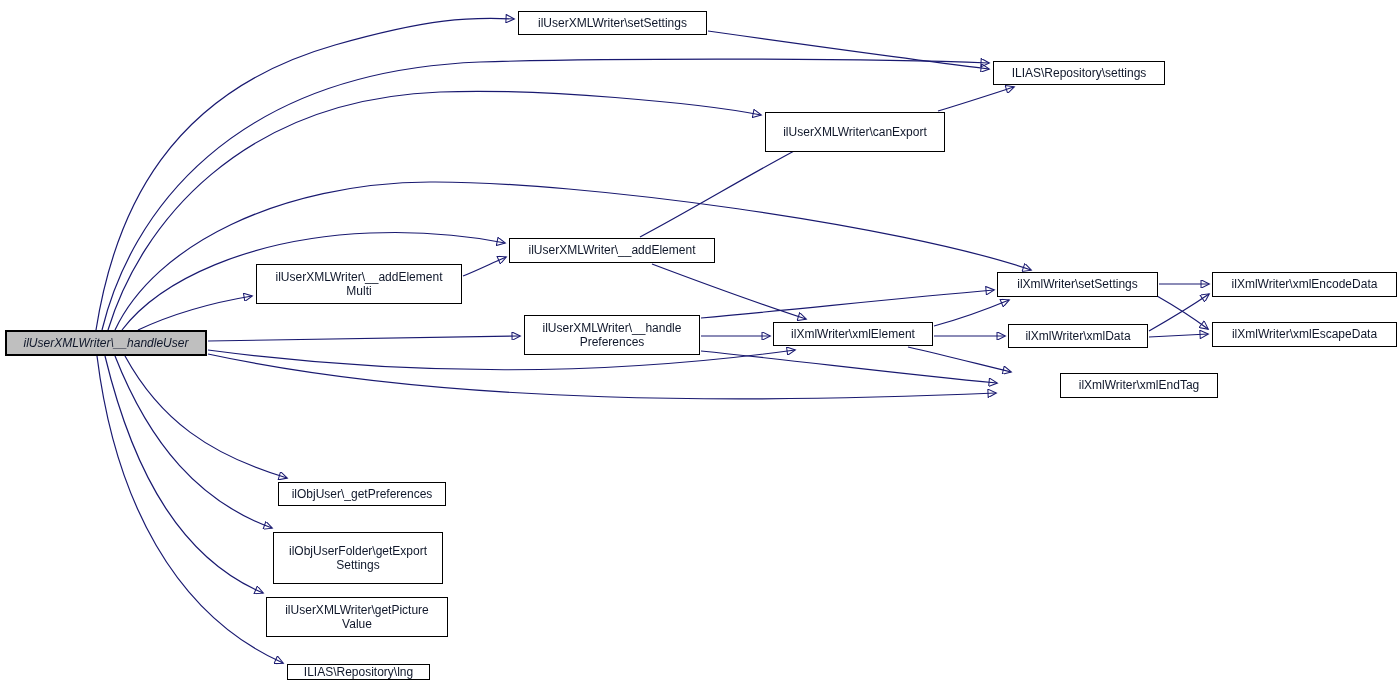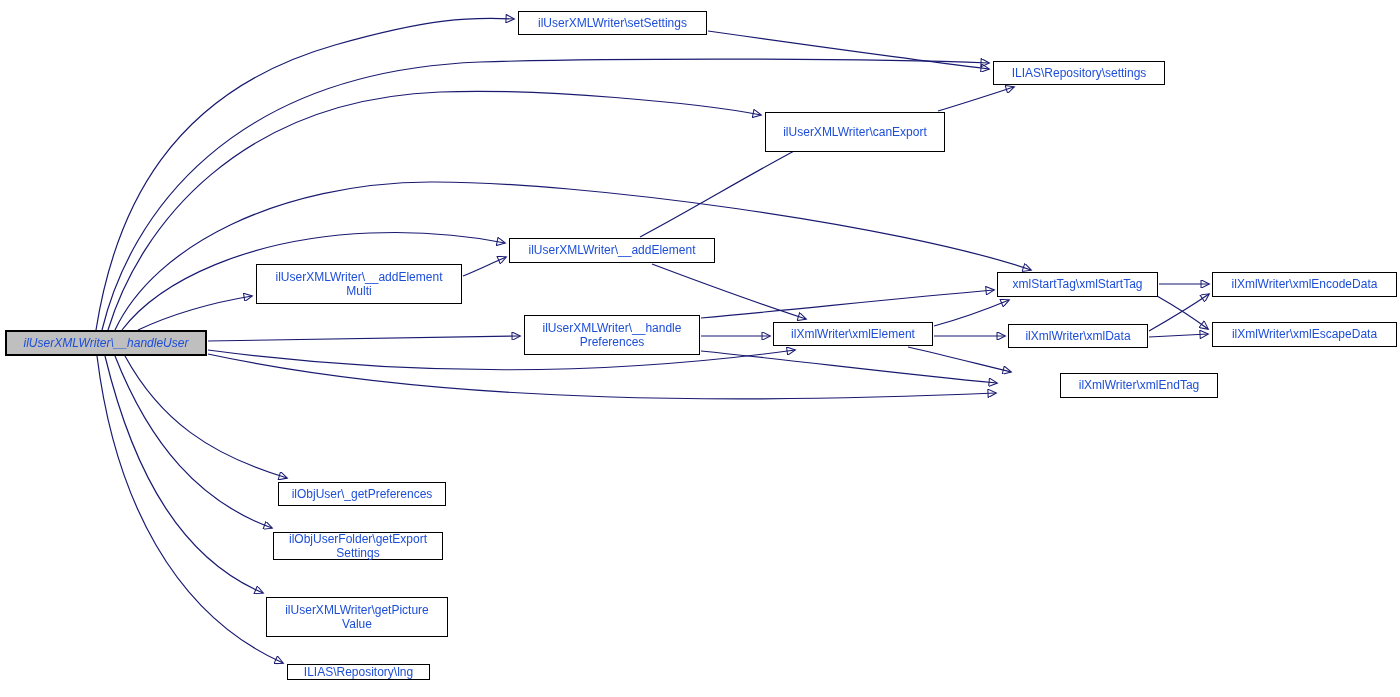--- a/index.html
+++ b/index.html
@@ -3,42 +3,42 @@
 <meta charset="utf-8">
 <style>
   html,body{margin:0;padding:0;background:#ffffff;}
   body{width:1400px;height:697px;position:relative;overflow:hidden;
        font-family:"Liberation Sans", sans-serif;}
   .graph{position:absolute;inset:0;width:1400px;height:697px;}
   svg.edges{position:absolute;left:0;top:0;width:1400px;height:697px;}
   svg.edges path{fill:none;stroke:#191970;stroke-width:1.2px;}
   .node{
     position:absolute;box-sizing:border-box;
-    border:1px solid #000000;background:#ffffff;color:#1d4ed8;
+    border:1px solid #000000;background:#ffffff;color:#0f172a;
     font-size:12px;line-height:1.18;white-space:pre-line;text-align:center;
     display:flex;align-items:center;justify-content:center;
     cursor:pointer;
   }
   .node.main{background:#bfbfbf;border-width:2px;font-style:italic;}
   
   .pos-handleUser{left:5px;top:330px;width:202px;height:26px}
   .pos-setSettings{left:518px;top:11px;width:189px;height:24px}
   .pos-settings{left:993px;top:61px;width:172px;height:24px}
   .pos-canExport{left:765px;top:112px;width:180px;height:40px}
   .pos-addElement{left:509px;top:238px;width:206px;height:25px}
   .pos-addElementMulti{left:256px;top:264px;width:206px;height:40px}
   .pos-handlePreferences{left:524px;top:315px;width:176px;height:40px}
   .pos-xmlElement{left:773px;top:322px;width:160px;height:24px}
   .pos-xmlStartTag{left:997px;top:272px;width:161px;height:25px}
   .pos-xmlData{left:1008px;top:324px;width:140px;height:24px}
   .pos-xmlEndTag{left:1060px;top:373px;width:158px;height:25px}
   .pos-xmlEncodeData{left:1212px;top:272px;width:185px;height:25px}
   .pos-xmlEscapeData{left:1212px;top:322px;width:185px;height:25px}
   .pos-getPreferences{left:278px;top:482px;width:168px;height:24px}
-  .pos-getExportSettings{left:273px;top:532px;width:170px;height:28px}
+  .pos-getExportSettings{left:273px;top:532px;width:170px;height:52px}
   .pos-getPictureValue{left:266px;top:597px;width:182px;height:40px}
   .pos-lng{left:287px;top:664px;width:143px;height:16px}
 </style>
 </head>
 <body>
 
 <div class="graph">
 
   <svg class="edges" viewBox="0 0 1400 697" xmlns="http://www.w3.org/2000/svg">
     <defs>
@@ -79,21 +79,21 @@
   <div class="node main pos-handleUser">ilUserXMLWriter\__handleUser</div>
   <div class="node pos-setSettings">ilUserXMLWriter\setSettings</div>
   <div class="node pos-settings">ILIAS\Repository\settings</div>
   <div class="node pos-canExport">ilUserXMLWriter\canExport</div>
   <div class="node pos-addElement">ilUserXMLWriter\__addElement</div>
   <div class="node pos-addElementMulti">ilUserXMLWriter\__addElement
 Multi</div>
   <div class="node pos-handlePreferences">ilUserXMLWriter\__handle
 Preferences</div>
   <div class="node pos-xmlElement">ilXmlWriter\xmlElement</div>
-  <div class="node pos-xmlStartTag">xmlStartTag\xmlStartTag</div>
+  <div class="node pos-xmlStartTag">ilXmlWriter\setSettings</div>
   <div class="node pos-xmlData">ilXmlWriter\xmlData</div>
   <div class="node pos-xmlEndTag">ilXmlWriter\xmlEndTag</div>
   <div class="node pos-xmlEncodeData">ilXmlWriter\xmlEncodeData</div>
   <div class="node pos-xmlEscapeData">ilXmlWriter\xmlEscapeData</div>
   <div class="node pos-getPreferences">ilObjUser\_getPreferences</div>
   <div class="node pos-getExportSettings">ilObjUserFolder\getExport
 Settings</div>
   <div class="node pos-getPictureValue">ilUserXMLWriter\getPicture
 Value</div>
   <div class="node pos-lng">ILIAS\Repository\lng</div>

